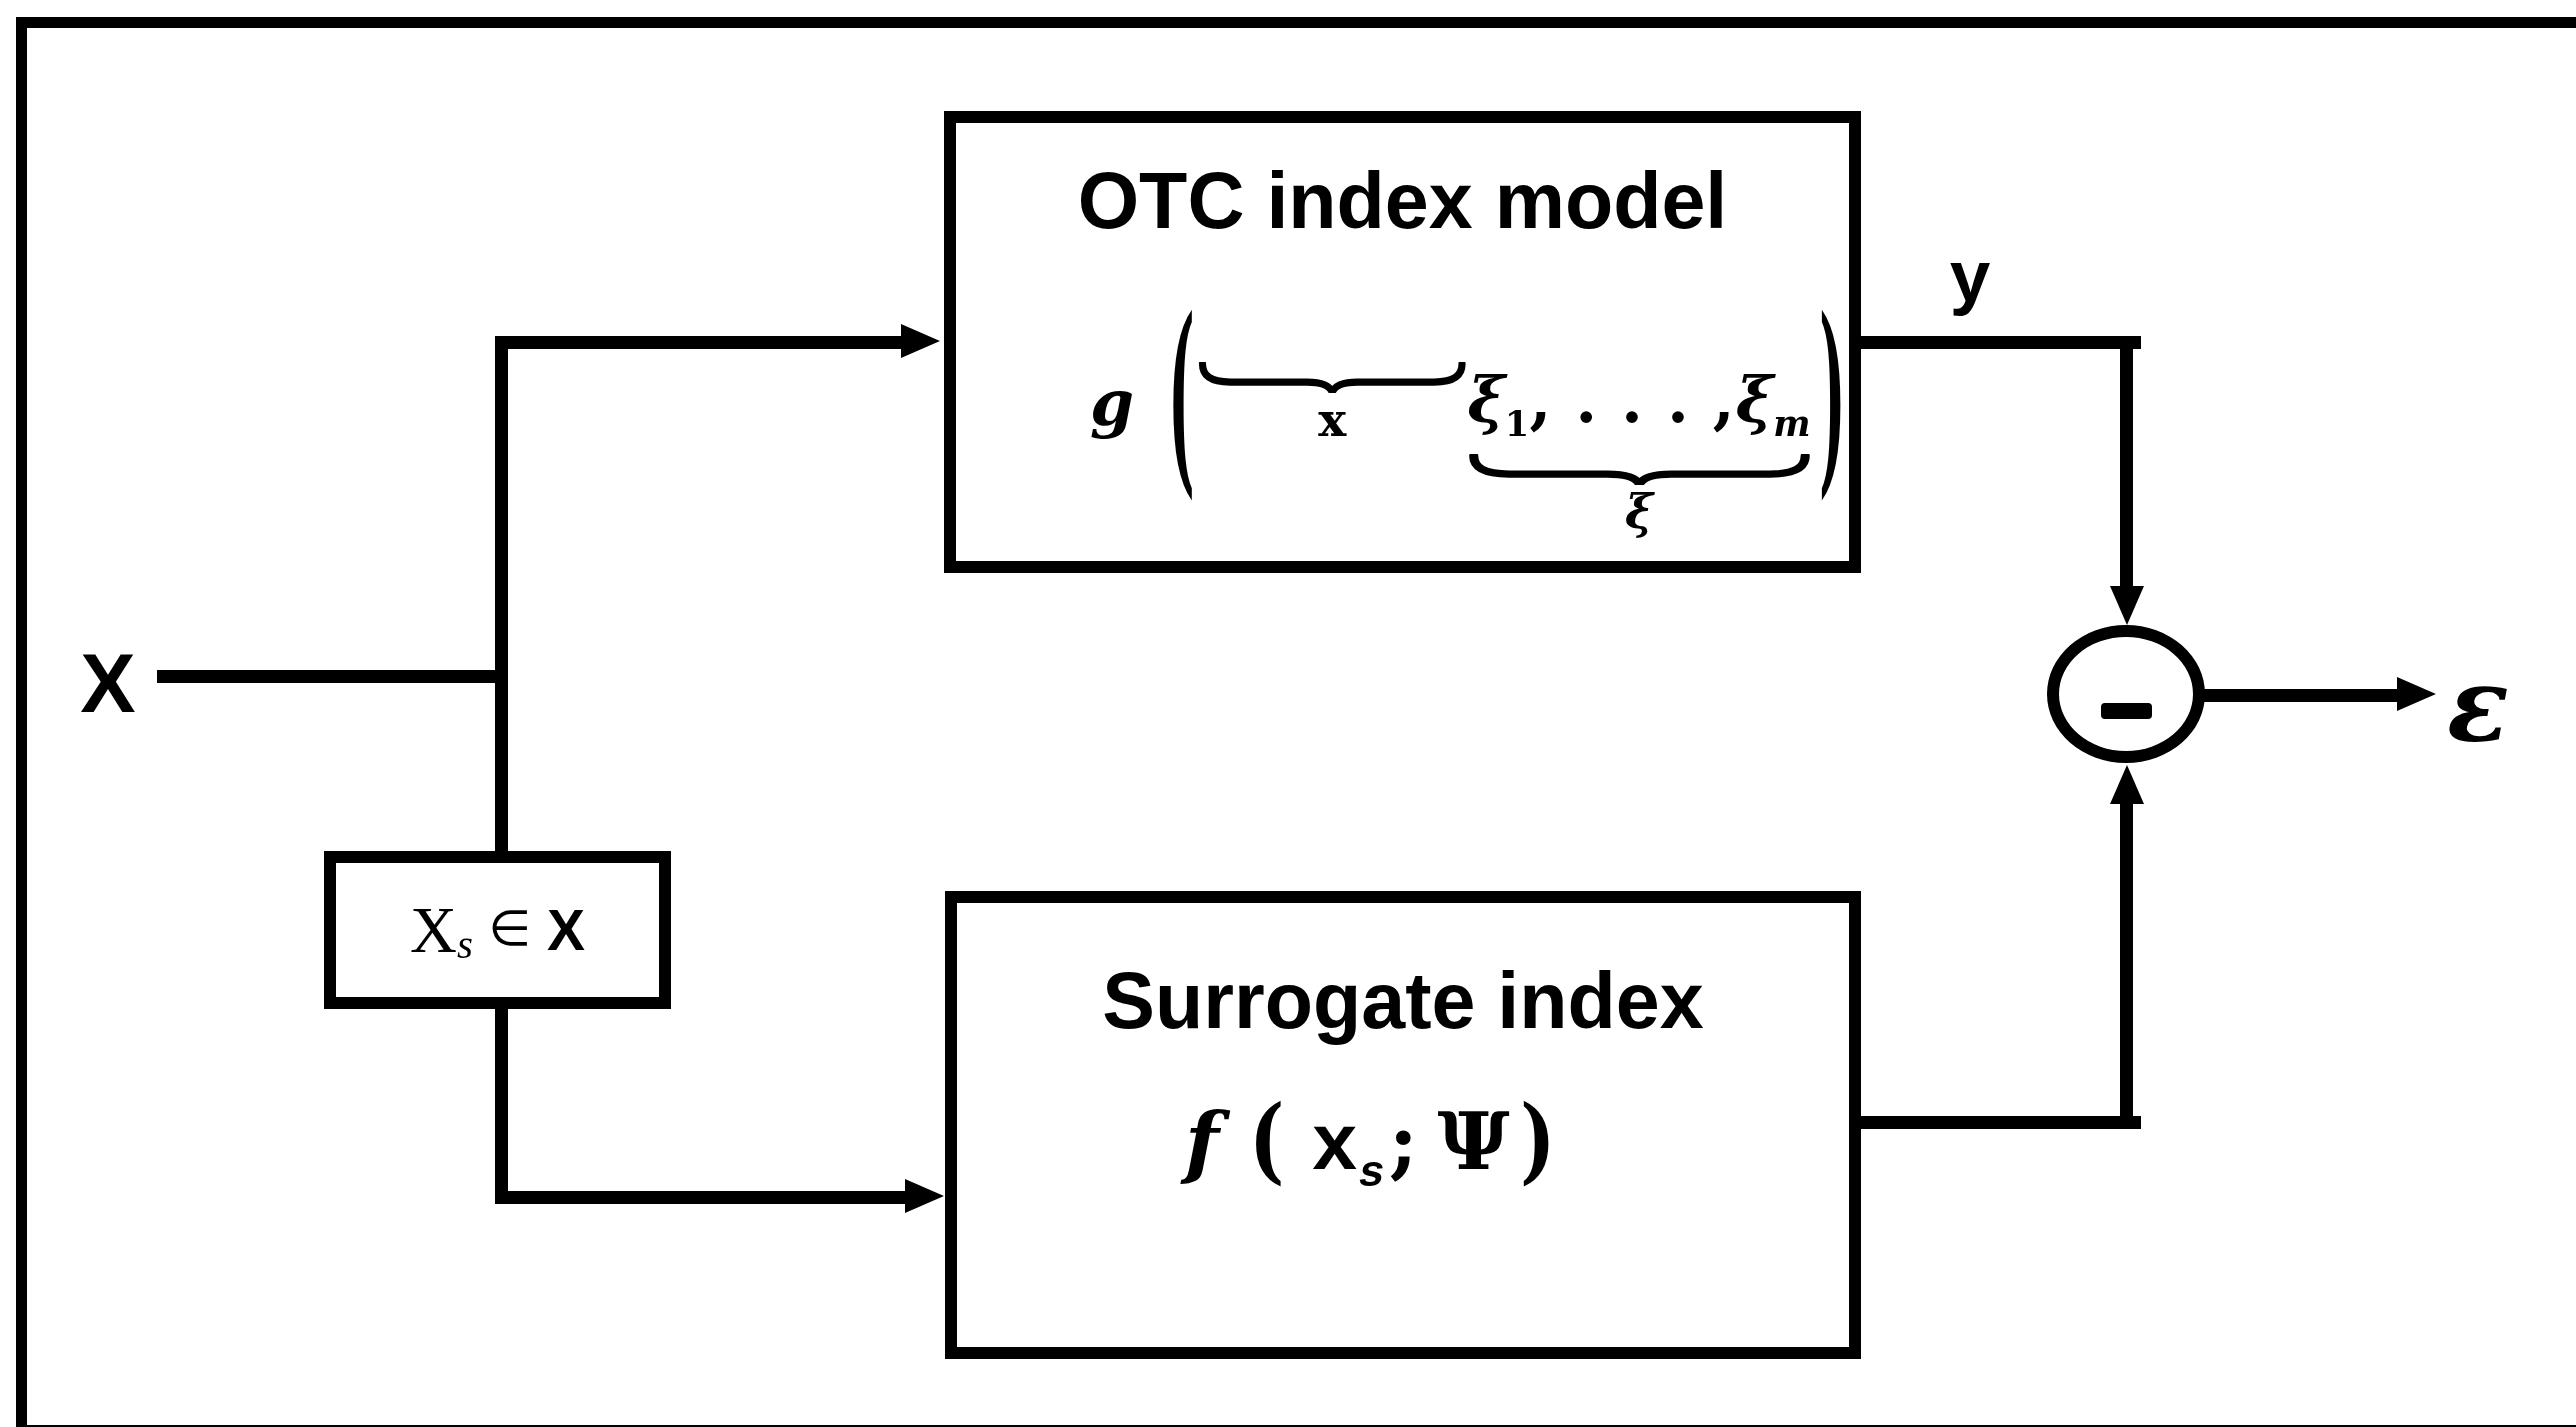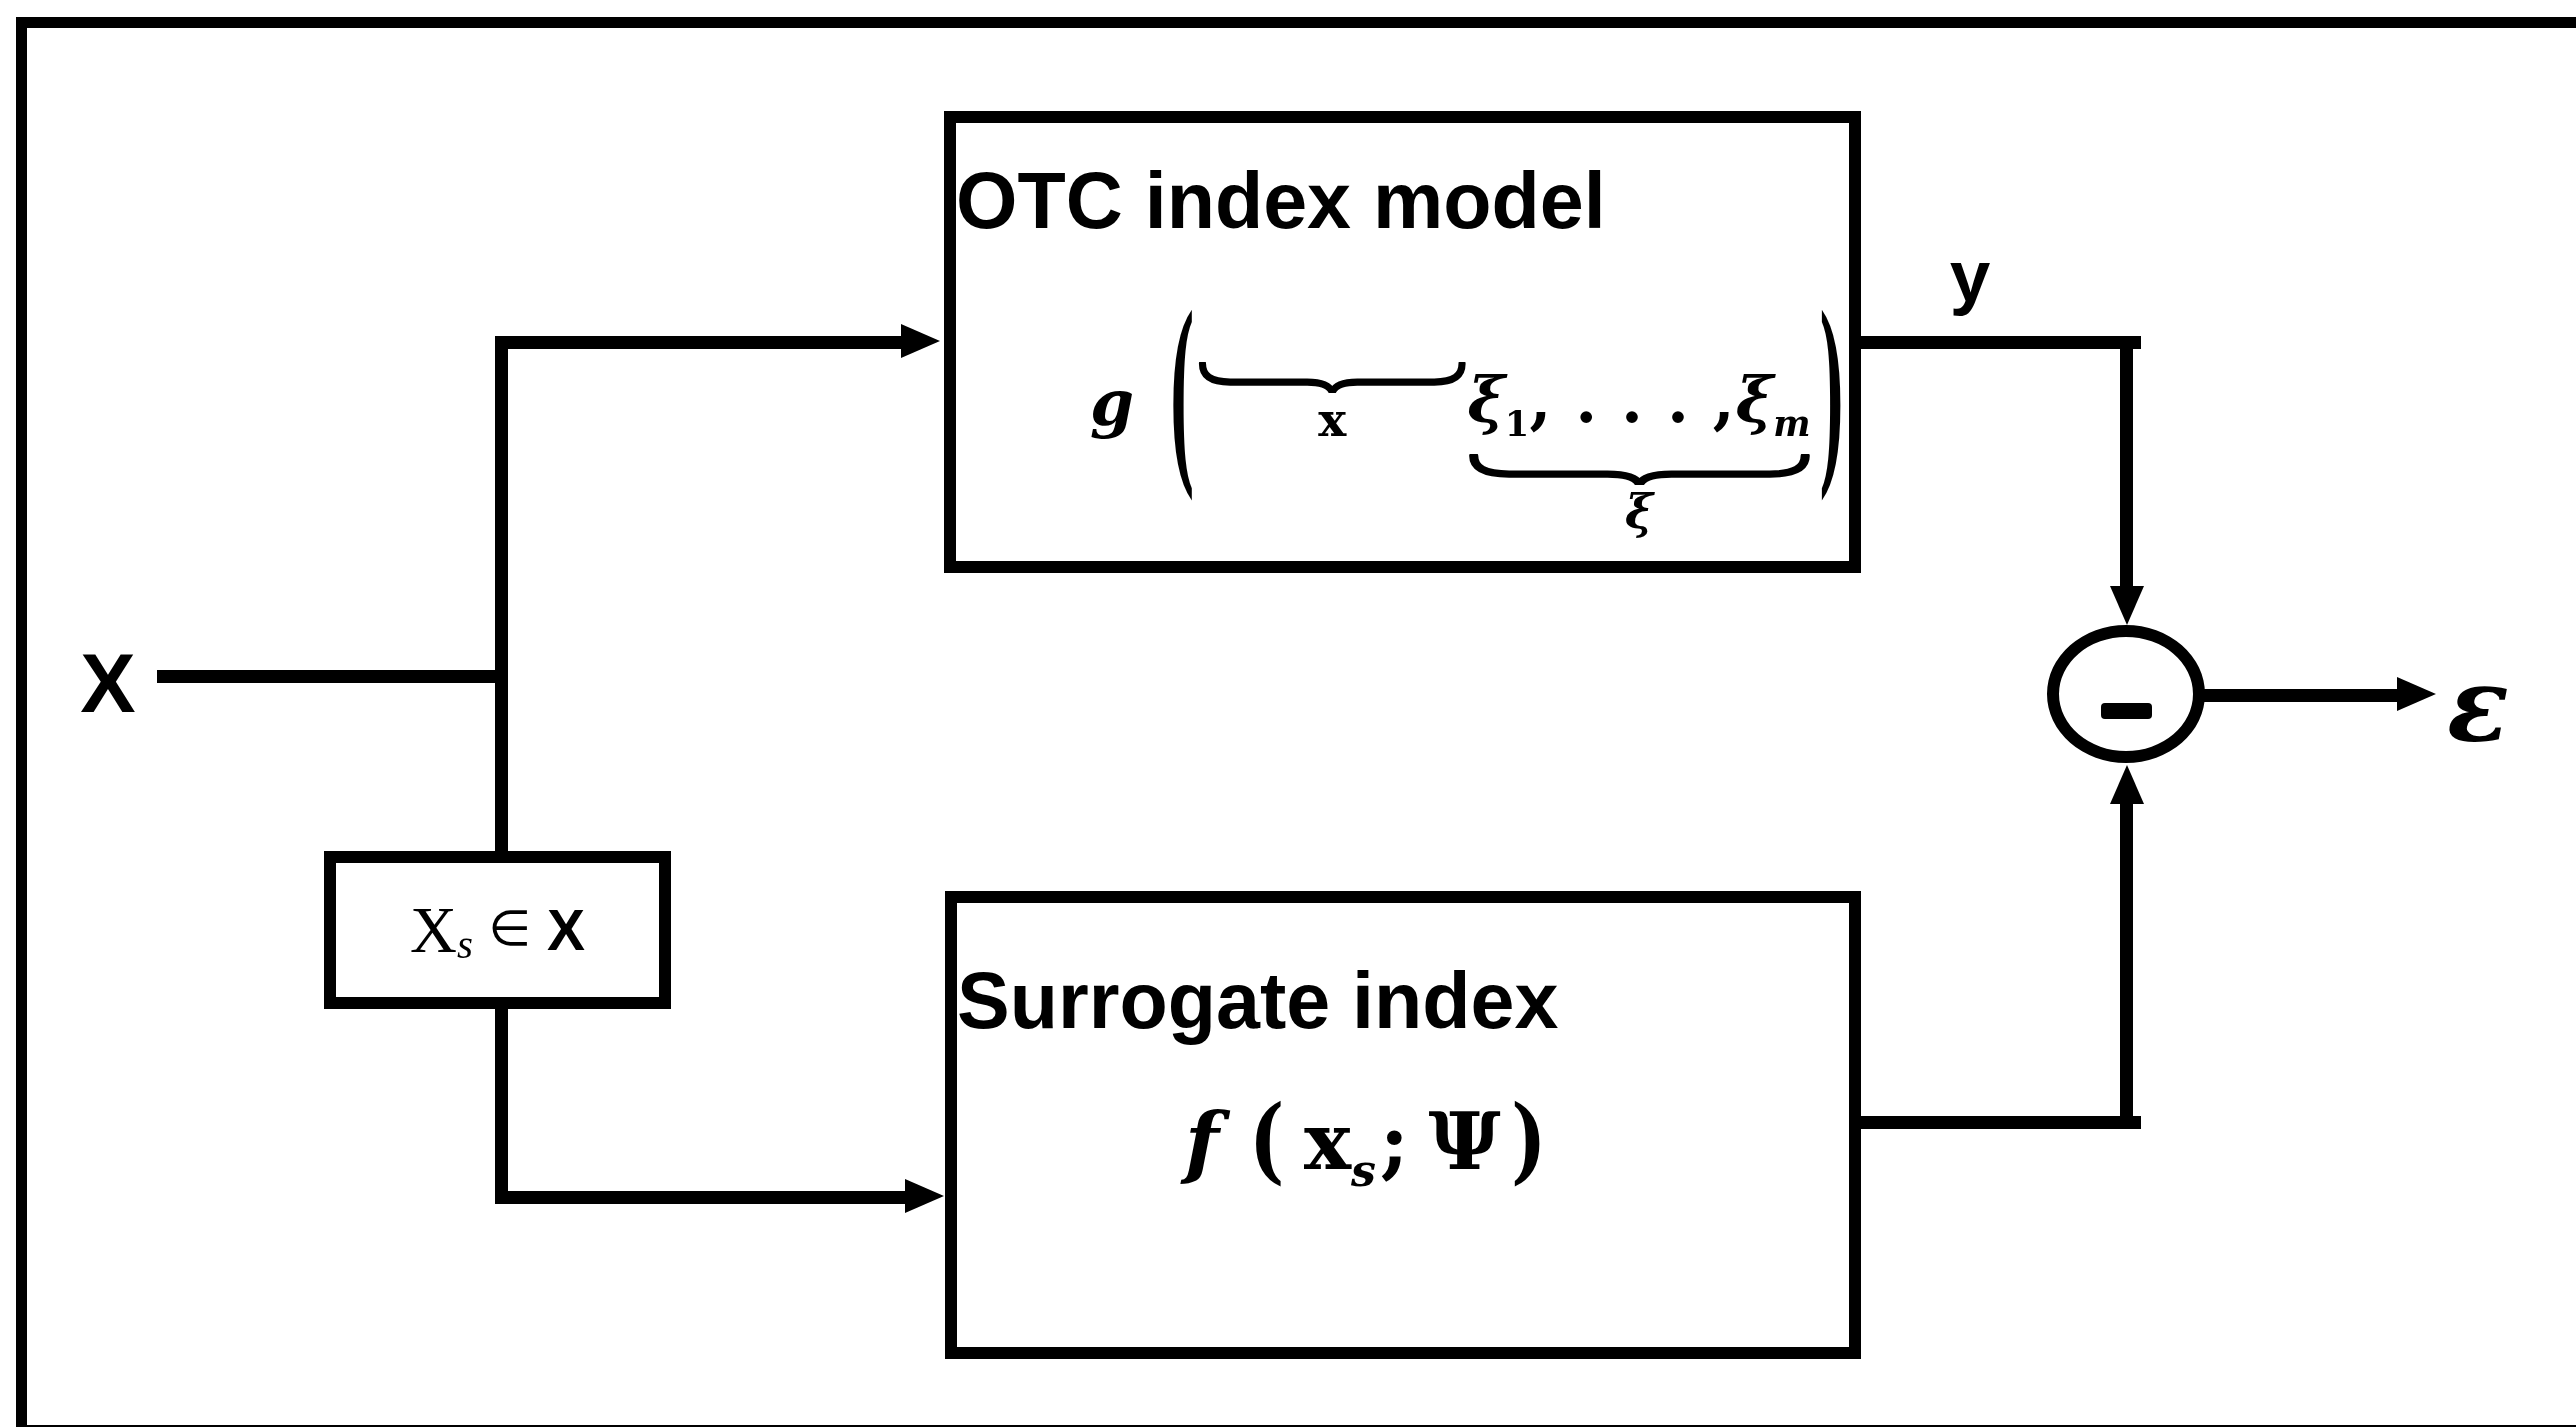--- a/index.html
+++ b/index.html
@@ -13,21 +13,21 @@
   .arr{position:absolute;width:0;height:0;}
   .arr-r{border-top:17.7px solid transparent;border-bottom:17.7px solid transparent;border-left:39px solid #000;}
   .arr-d{border-left:17.7px solid transparent;border-right:17.7px solid transparent;border-top:39px solid #000;}
   .arr-u{border-left:17.7px solid transparent;border-right:17.7px solid transparent;border-bottom:39px solid #000;}
 
   .lbl{position:absolute;text-align:center;white-space:nowrap;}
   .lbl-x{left:49px;top:640px;width:118px;font-weight:700;font-size:83px;line-height:88px;}
   .lbl-y{left:1924px;top:236px;width:92px;font-weight:700;font-size:73px;line-height:79px;}
   .lbl-eps{left:2423px;top:653px;width:110px;font-family:"DejaVu Serif",serif;font-style:italic;font-weight:bold;font-size:102px;line-height:104px;}
 
-  .title{position:absolute;left:0;right:0;text-align:left;font-weight:bold;font-size:79px;line-height:77px;white-space:nowrap;}
+  .title{position:absolute;left:0;right:0;text-align:center;font-weight:bold;font-size:79px;line-height:77px;white-space:nowrap;}
   .otc-title{top:39px;}
   .sur-title{top:59px;}
 
   
   .math{font-family:"DejaVu Serif",serif;font-weight:bold;}
   .mi{font-style:italic;}
   .mo{font-style:normal;}
   .mrow{position:absolute;display:flex;align-items:flex-start;white-space:nowrap;}
   .otc-formula{left:126px;top:177px;font-size:63px;line-height:69px;}
   .fg{margin:69px 19.6px 0 7.9px;font-size:63px;}
@@ -39,21 +39,21 @@
   .msub-num{font-size:0.56em;font-style:normal;font-weight:bold;}
   .mdots{letter-spacing:1px;}
   .ubrace{width:100%;height:31px;margin-top:-3.9px;display:block;}
   .blabel{font-size:47px;line-height:49px;margin-top:2px;}
   .g2{margin-left:1px;}
   .closep{margin-left:5.9px;}
 
   .sur-formula{left:228px;top:192px;display:flex;align-items:baseline;font-size:79px;line-height:94px;}
   .sf-f{margin-right:29.5px;}
   .sf-paren{display:inline-block;transform:scale(0.95,1.18);transform-origin:50% 60%;}
-  .sf-x{margin-left:18px;font-style:normal;}
+  .sf-x{margin-left:25px;font-style:normal;font-family:Liberation Mono, monospace;}
   .sf-sep{margin:0 19.6px 0 3.9px;}
   .sf-psi{font-style:normal;}
   .sf-close{margin-left:9.8px;}
 
   
   .subset-content{position:absolute;left:0;right:0;top:0;bottom:0;display:flex;align-items:center;justify-content:center;}
   .ss-base{font-family:"Liberation Serif",serif;font-size:65px;font-weight:400;}
   .ss-sub{font-family:"Liberation Serif",serif;font-style:italic;font-size:41px;position:relative;top:13.7px;}
   .ss-op{font-family:"DejaVu Sans",sans-serif;font-size:49px;margin:0 15.7px;position:relative;top:-2px;}
   .ss-set{font-family:"Liberation Sans",sans-serif;font-size:57px;font-weight:700;}

